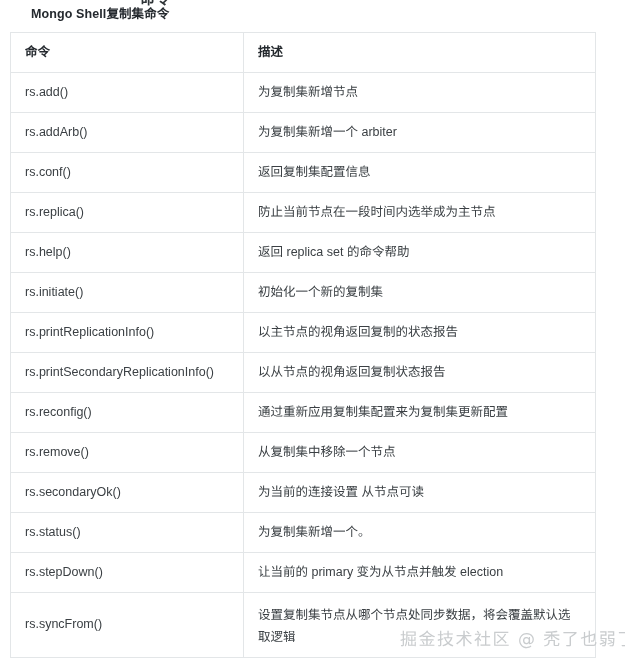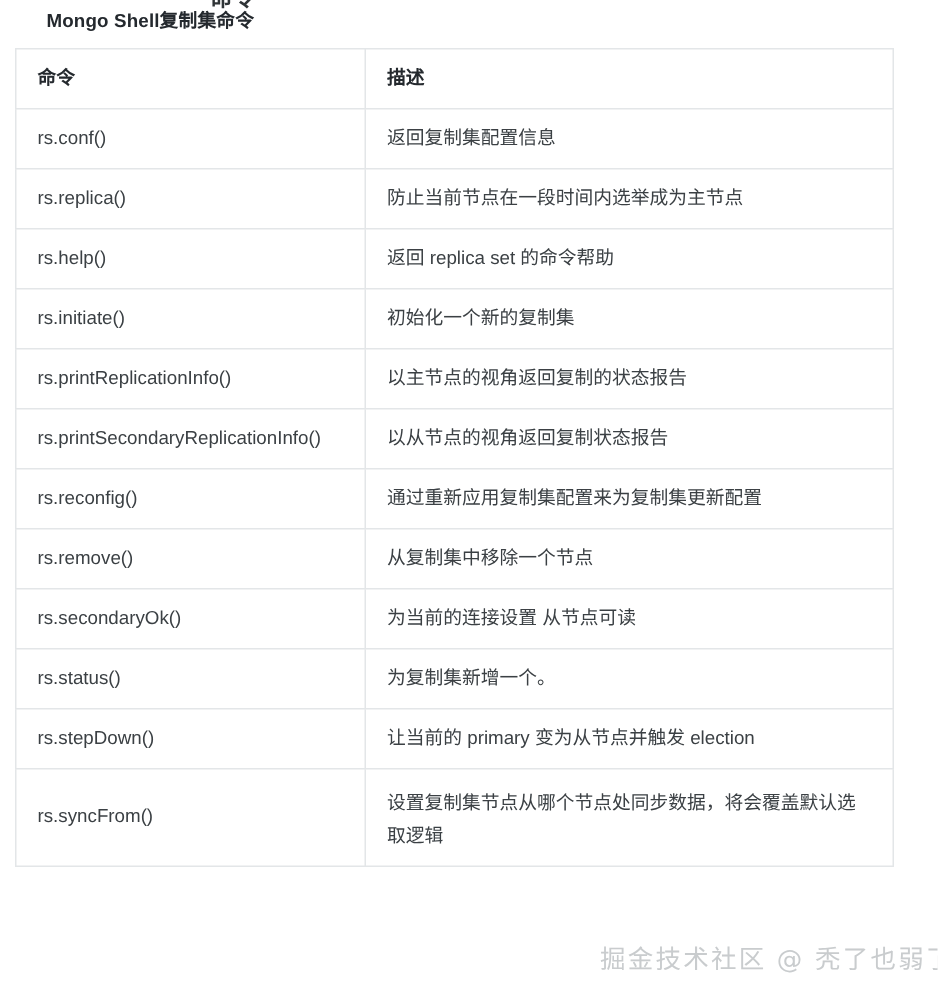--- a/index.html
+++ b/index.html
@@ -132,20 +132,28 @@
       <col class="col-desc">
     </colgroup>
     <thead>
       <tr>
         <th>命令</th>
         <th>描述</th>
       </tr>
     </thead>
     <tbody id="table-body">
         <tr>
+          <td class="cmd-red">rs.add()</td>
+          <td class="desc">为复制集新增节点</td>
+        </tr>
+        <tr>
+          <td class="cmd-dark">rs.addArb()</td>
+          <td class="desc">为复制集新增一个 arbiter</td>
+        </tr>
+        <tr>
           <td class="cmd-red">rs.conf()</td>
           <td class="desc">返回复制集配置信息</td>
         </tr>
         <tr>
           <td class="cmd-dark">rs.replica()</td>
           <td class="desc">防止当前节点在一段时间内选举成为主节点</td>
         </tr>
         <tr>
           <td class="cmd-dark">rs.help()</td>
           <td class="desc">返回 replica set 的命令帮助</td>

